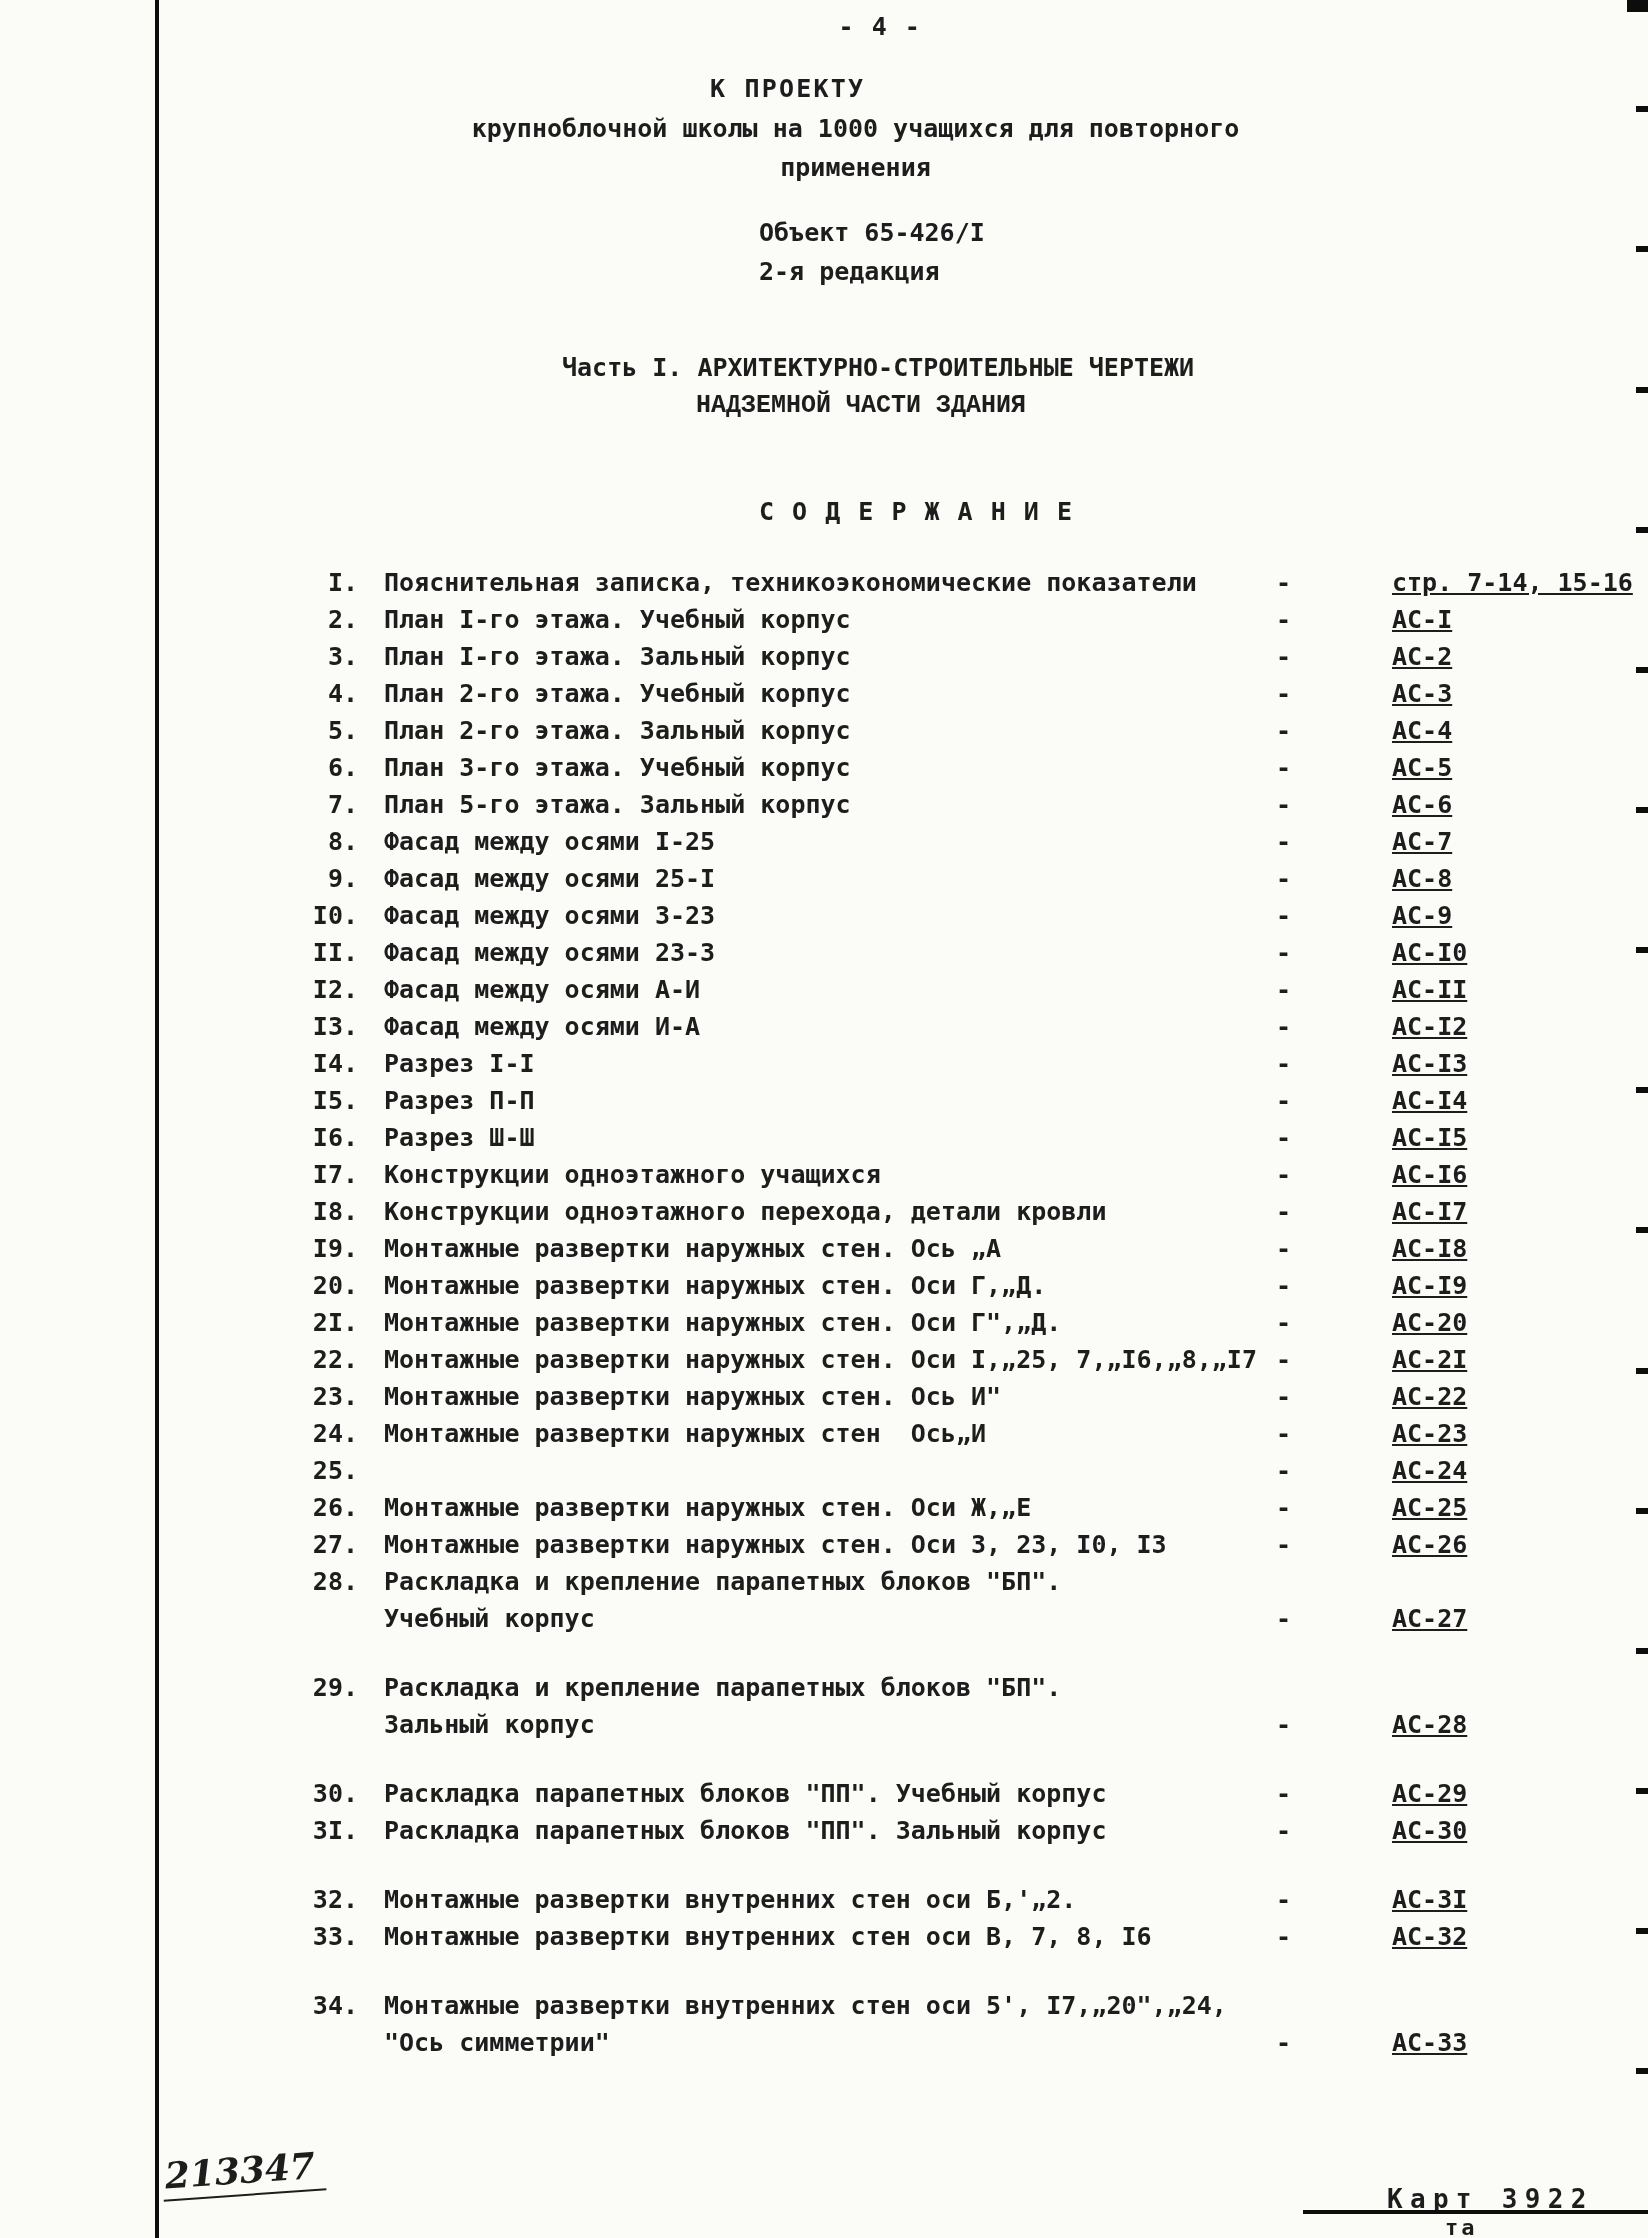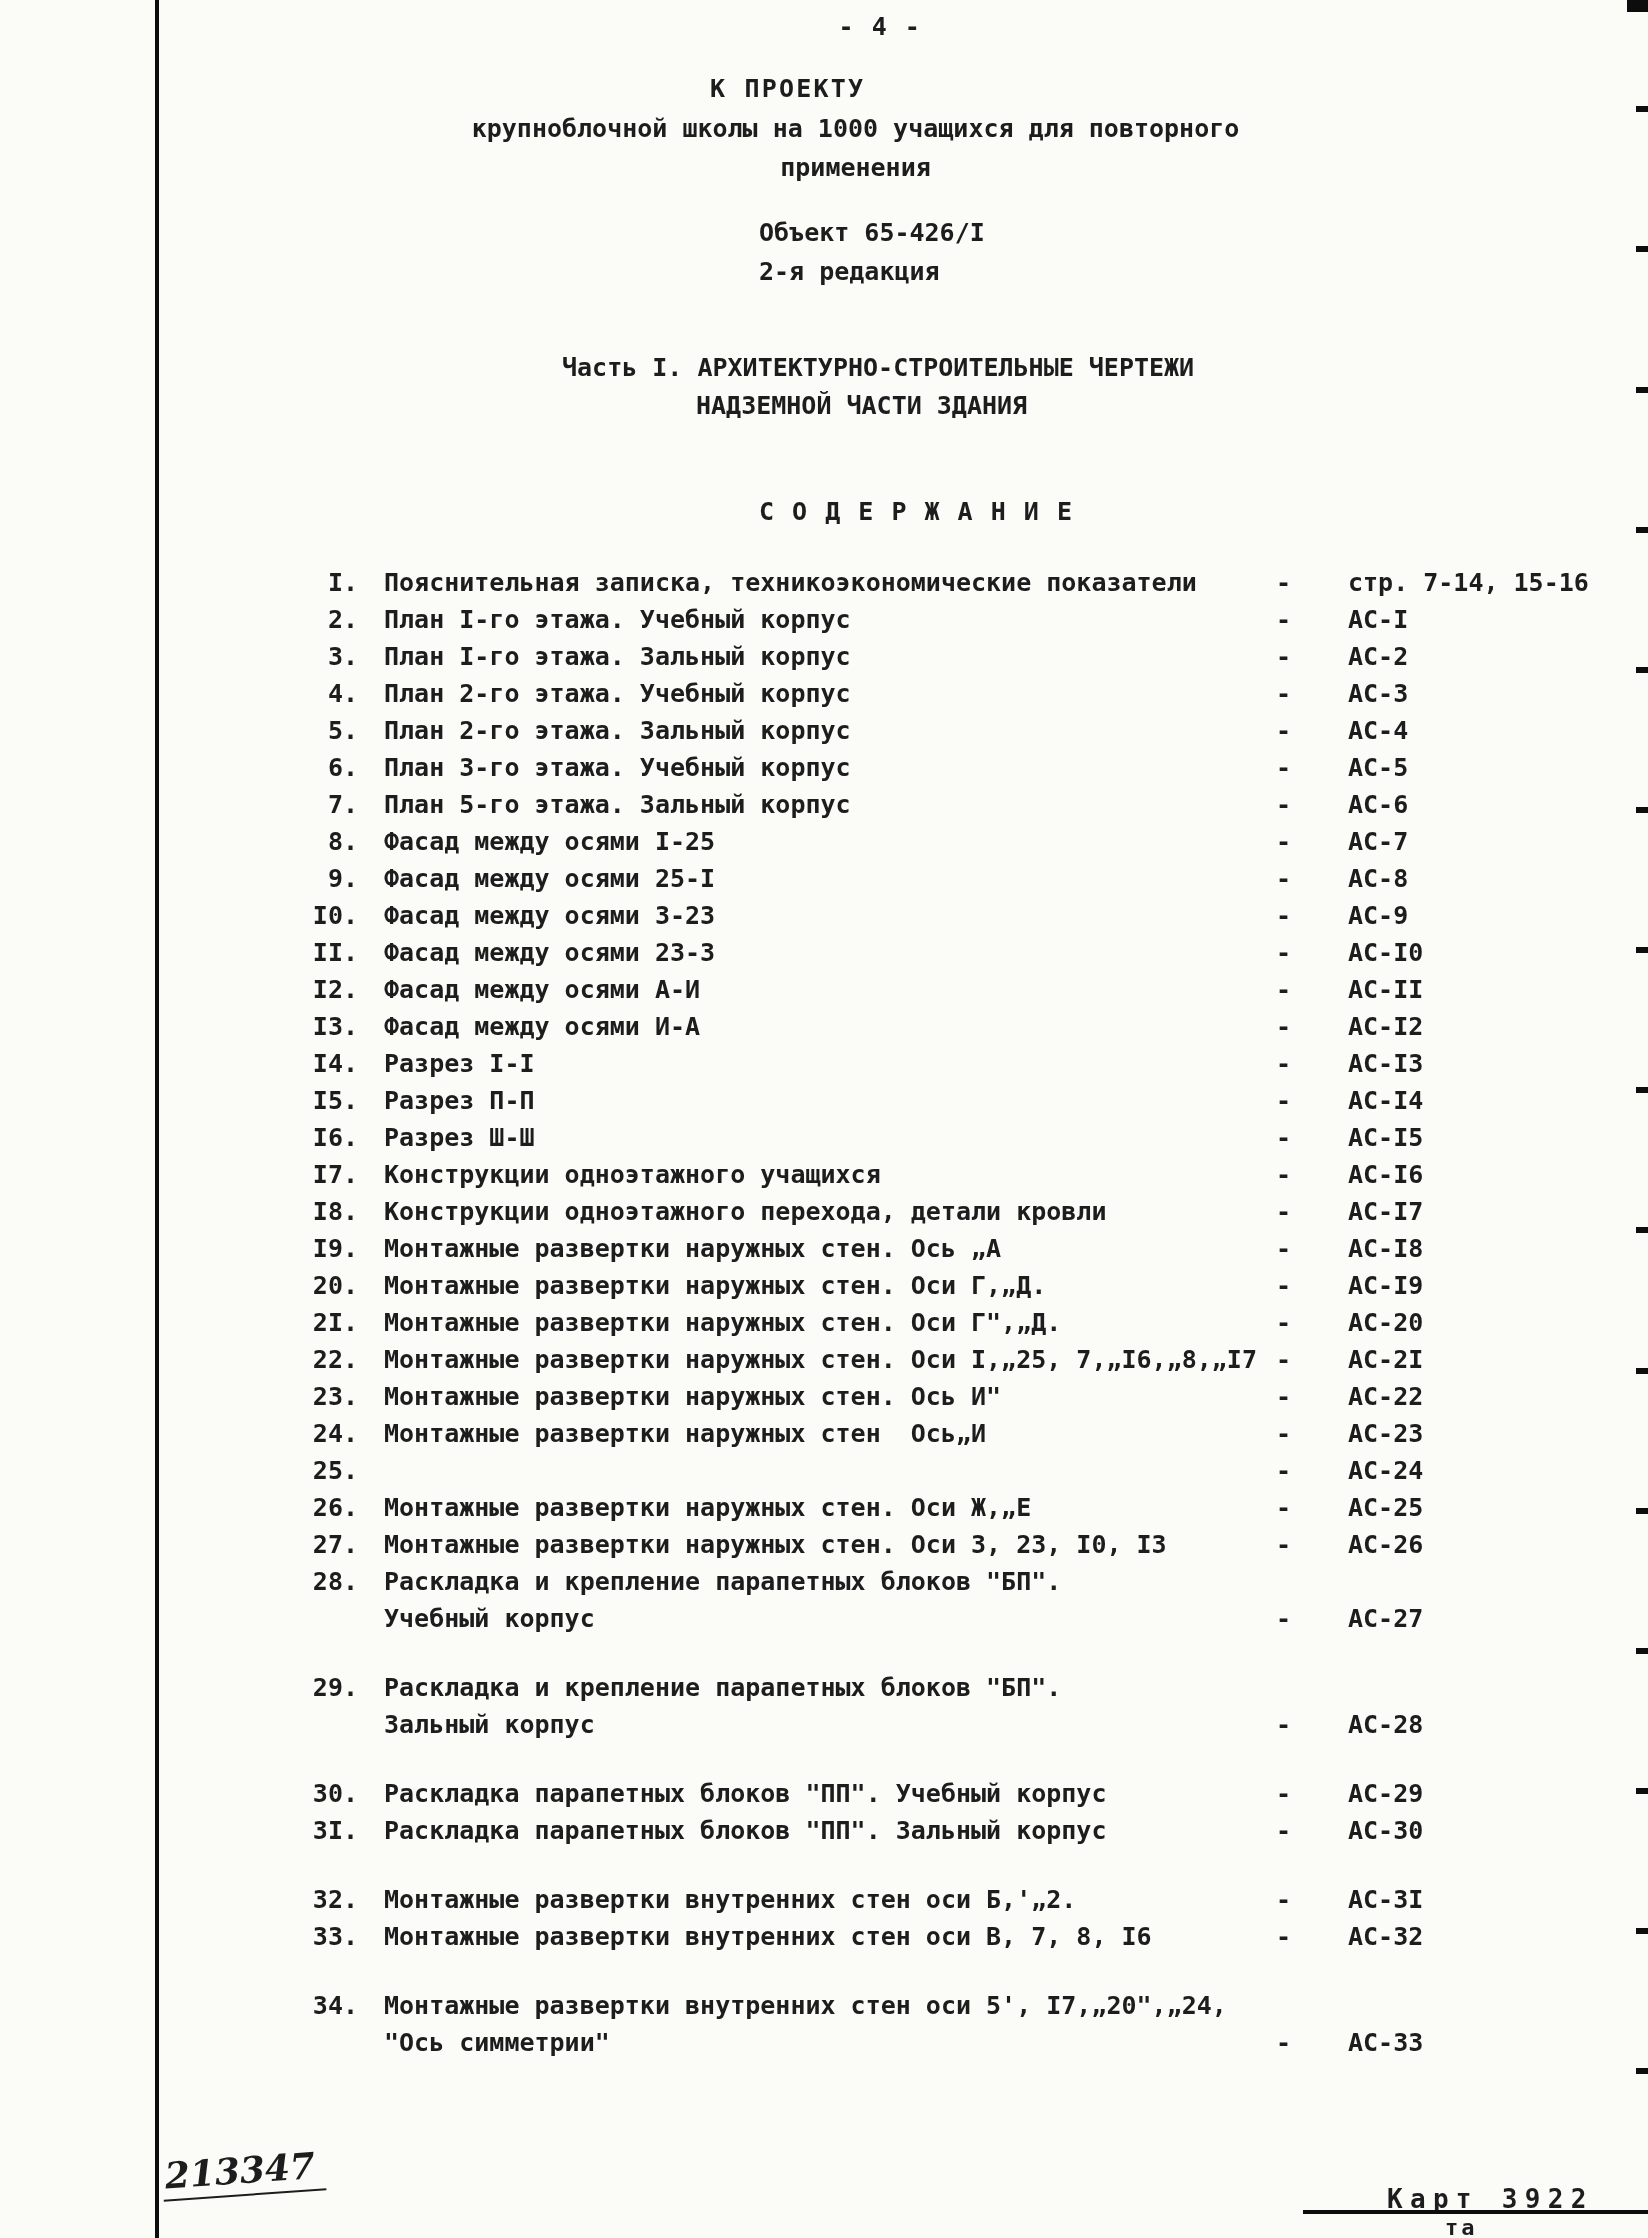--- a/index.html
+++ b/index.html
@@ -35,33 +35,33 @@
     position: absolute; top: 74px; left: 710px; width: 291px;
     text-align: left; letter-spacing: 2.2px;
   }
   .subtitle {
     position: absolute; top: 109px; left: 426px; width: 859px;
     text-align: center; line-height: 39px;
   }
   .object-line { position: absolute; top: 218px; left: 759px; }
   .edition-line { position: absolute; top: 257px; left: 759px; text-align: right; }
   .part-heading { position: absolute; top: 349px; left: 562px; line-height: 38px; }
-  .part-heading .part2 { padding-left: 134px; }
+  .part-heading .part2 { padding-left: 134px; font-family: Liberation Mono, monospace; }
   .contents-title {
     position: absolute; top: 497px; left: 759px; letter-spacing: 1.5px;
   }
   .contents-list {
     position: absolute; top: 568px; left: 0; right: 0;
   }
   .line { position: relative; height: 37px; }
   .line.gap { margin-top: 32px; }
   .num   { position: absolute; left: 269px; width: 89px; text-align: right; }
   .title { position: absolute; left: 384px; white-space: pre; }
   .dash  { position: absolute; left: 1276px; }
-  .code  { position: absolute; left: 1348px; white-space: pre; }
+  .code  { position: absolute; left: 1392px; white-space: pre; text-decoration: underline; }
   .handwritten {
     position: absolute; top: 2149px; left: 162px;
     font-family: "DejaVu Serif", "Liberation Serif", serif;
     font-style: italic; font-size: 36px; font-weight: bold;
     transform: rotate(-4deg);
     border-bottom: 2.9px solid #1d1d1d;
     padding: 0 10.2px 2.9px 2.9px;
   }
   .stamp-text {
     position: absolute; top: 2184px; left: 1387px;

